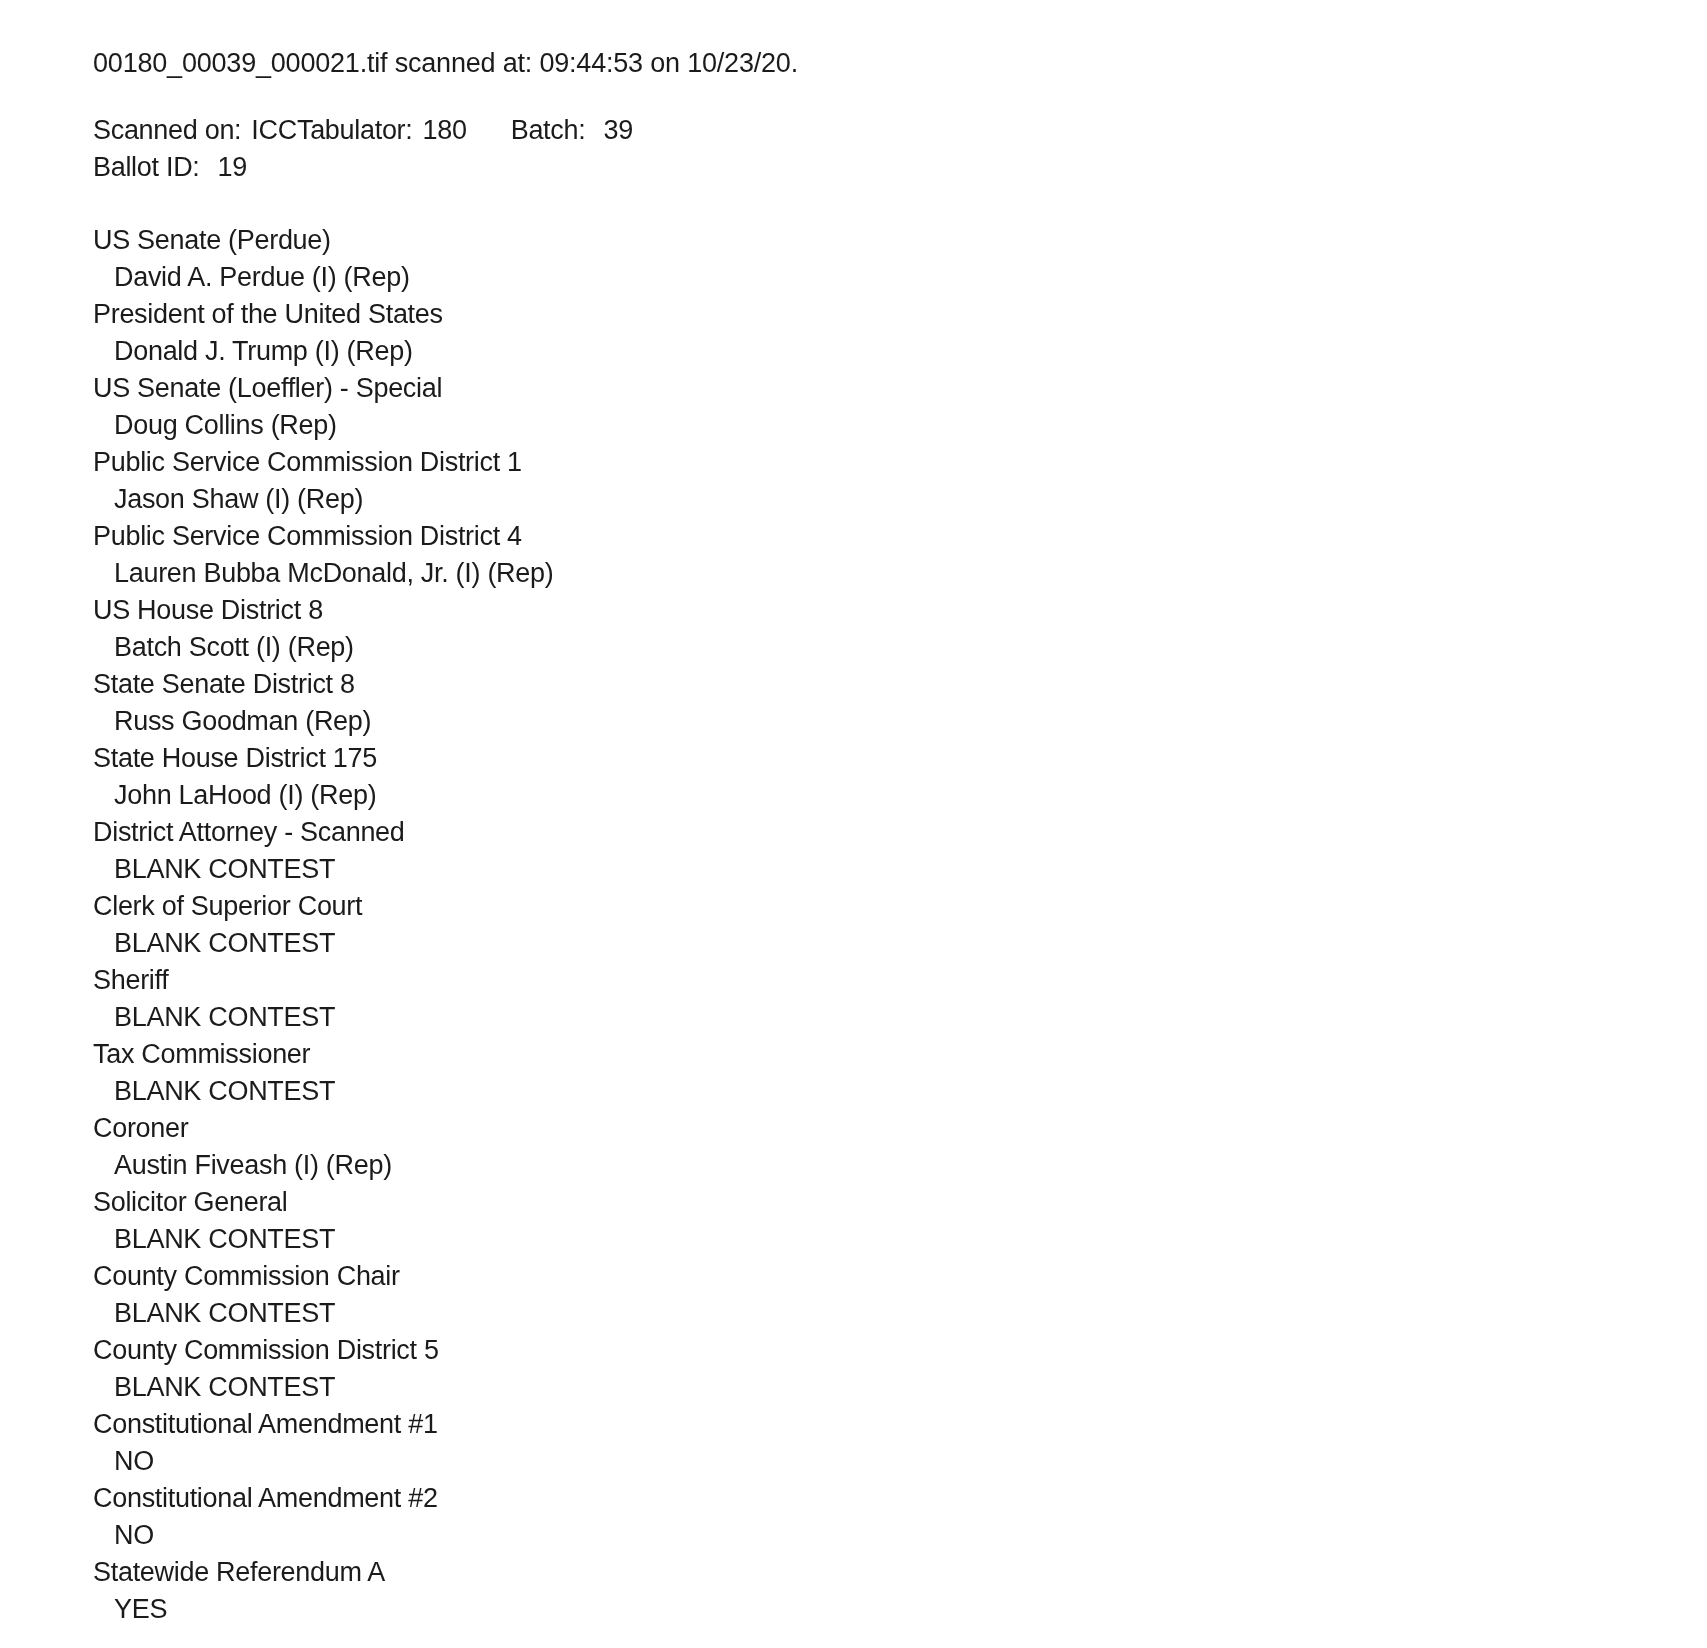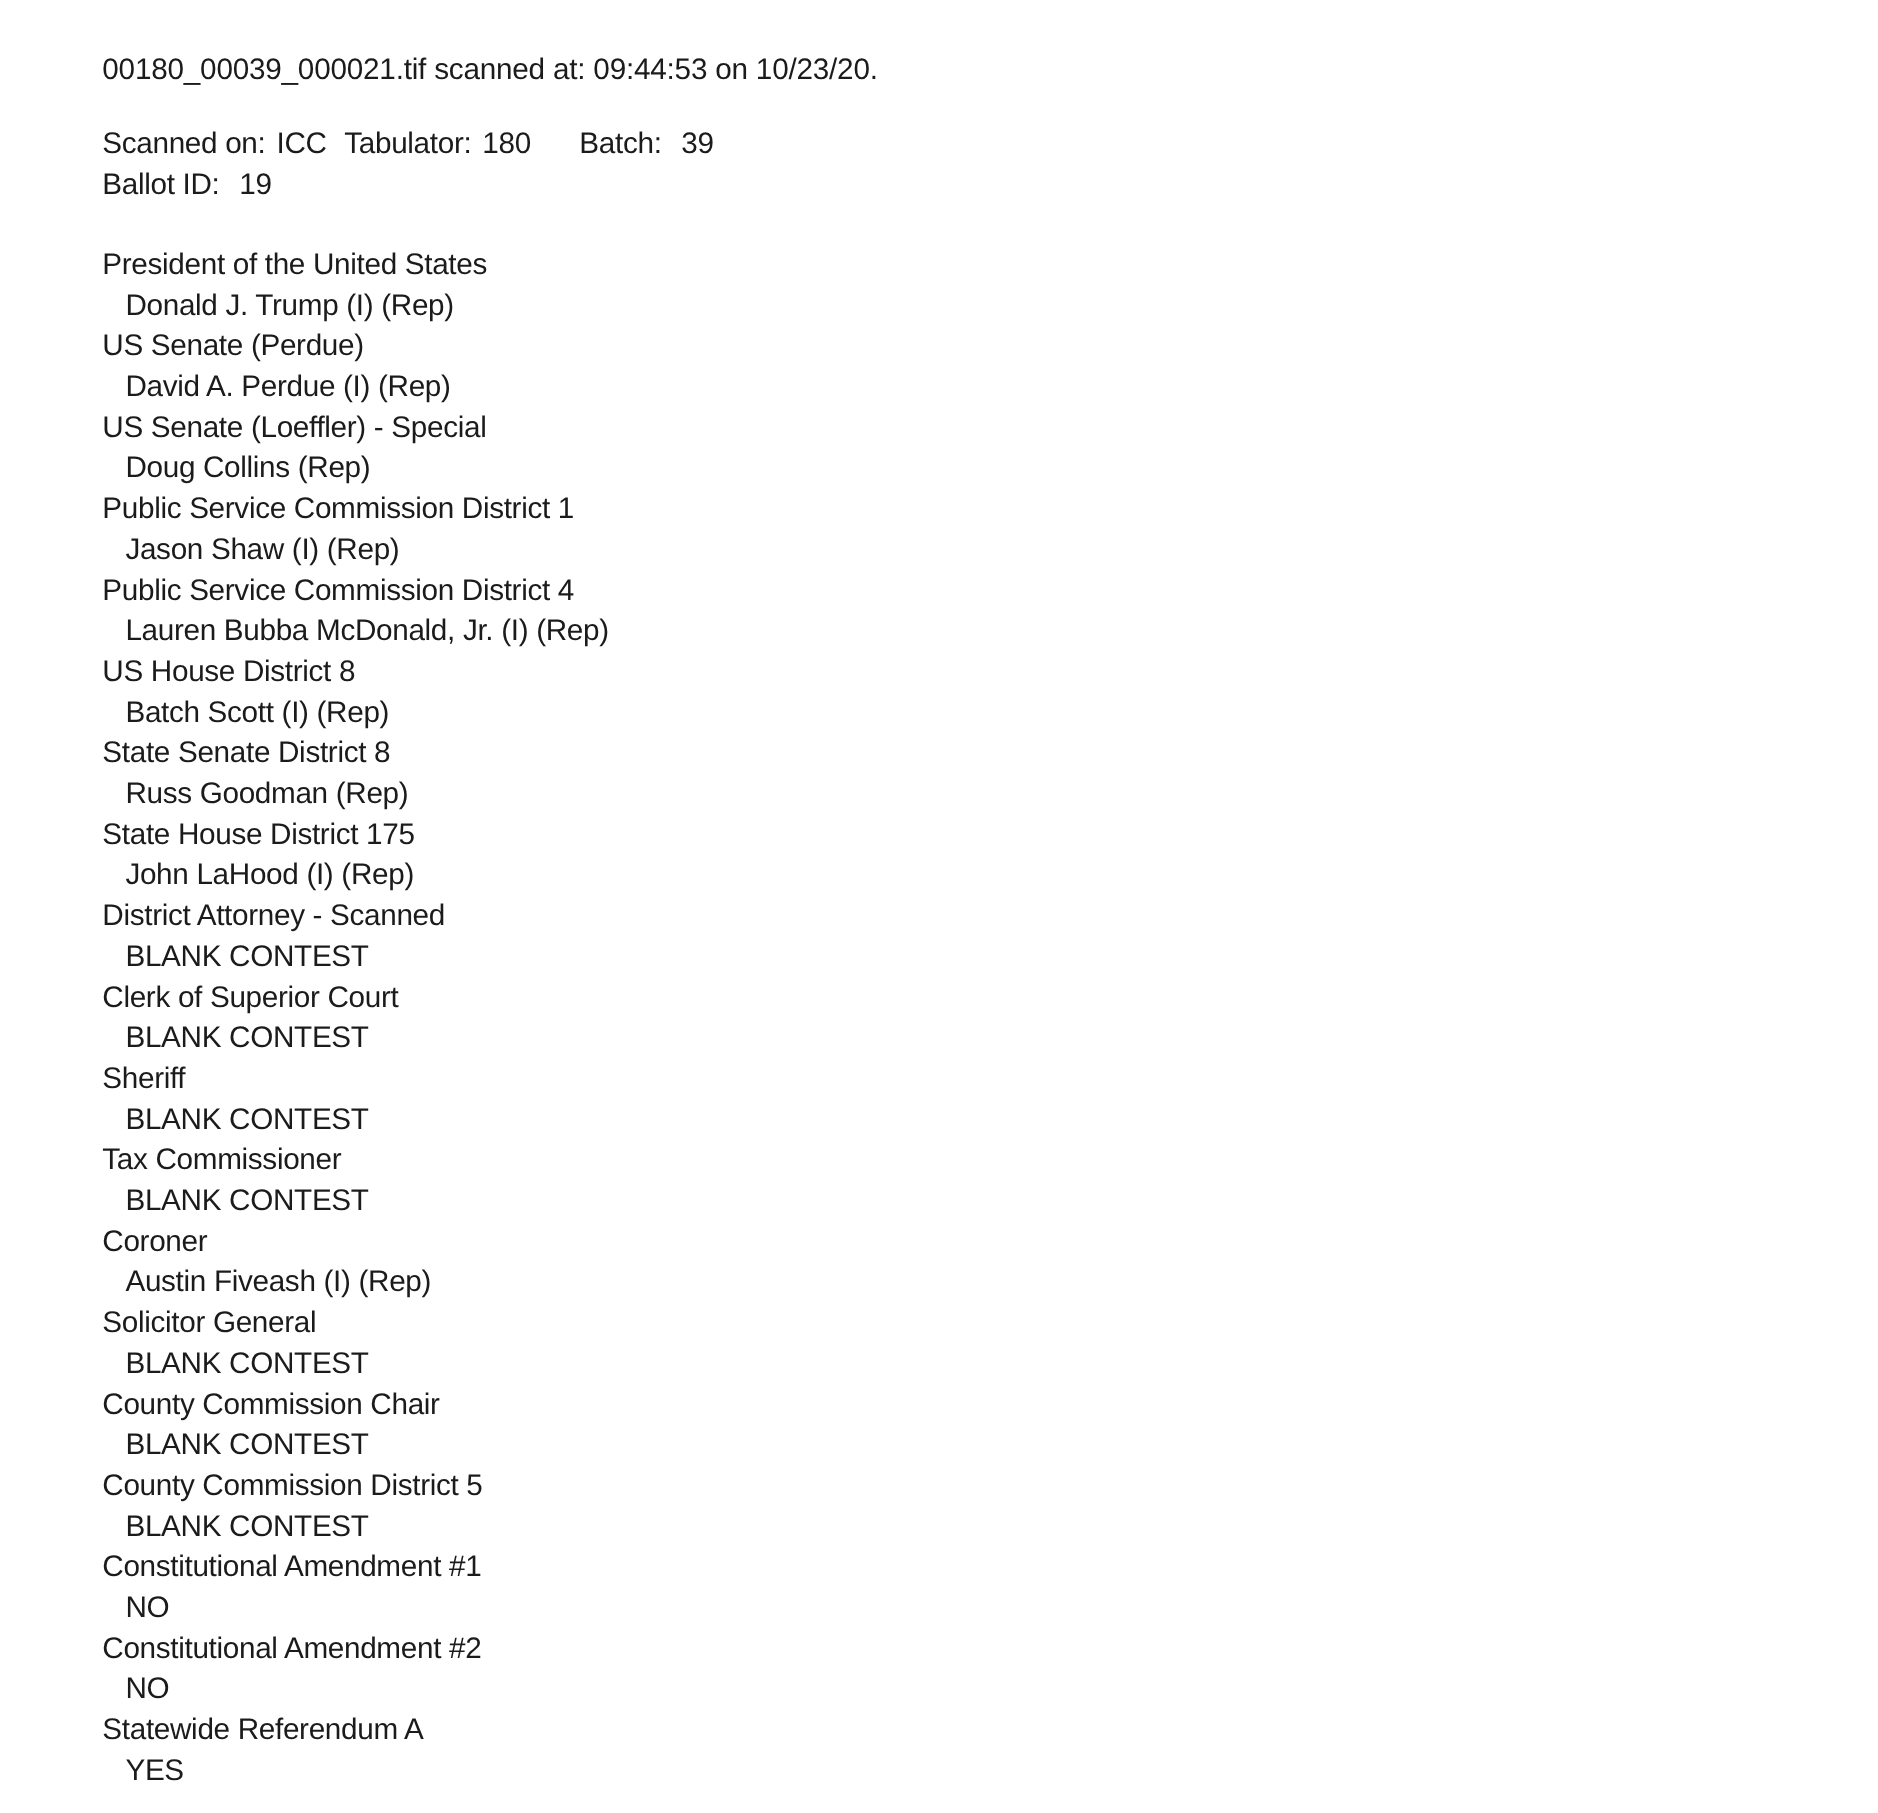--- a/index.html
+++ b/index.html
@@ -31,21 +31,21 @@
   }
   .meta-line {
     font-size: 27px;
     line-height: 37px;
     letter-spacing: -0.3px;
     white-space: nowrap;
   }
   .meta-line span { display: inline-block; }
   .val-1sp  { margin-left: 10px; }  
   .val-2sp  { margin-left: 18px; }  
-  .grp-2sp  { margin-left: 16px; }  
+  .grp-2sp  { }  
   .grp-4sp  { margin-left: 44px; }  
   .contest-list {
     margin-top: 36px;
   }
   .contest-title,
   .contest-selection {
     font-size: 27px;
     line-height: 37px;
     letter-spacing: -0.3px;
     white-space: nowrap;
@@ -60,27 +60,27 @@
 <div class="page">
 
   <div class="scan-line">00180_00039_000021.tif scanned at: 09:44:53 on 10/23/20.</div>
 
   <div class="meta-line"><span>Scanned on:</span><span class="val-1sp">ICC</span><span class="grp-2sp">Tabulator:</span><span class="val-1sp">180</span><span class="grp-4sp">Batch:</span><span class="val-2sp">39</span></div>
 
   <div class="meta-line"><span>Ballot ID:</span><span class="val-2sp">19</span></div>
 
   <div class="contest-list">
   <div class="contest">
-    <div class="contest-title">President of the United States</div>
-    <div class="contest-selection">Donald J. Trump (I) (Rep)</div>
+    <div class="contest-title">US Senate (Perdue)</div>
+    <div class="contest-selection">David A. Perdue (I) (Rep)</div>
   </div>
 
   <div class="contest">
-    <div class="contest-title">US Senate (Perdue)</div>
-    <div class="contest-selection">David A. Perdue (I) (Rep)</div>
+    <div class="contest-title">President of the United States</div>
+    <div class="contest-selection">Donald J. Trump (I) (Rep)</div>
   </div>
 
   <div class="contest">
     <div class="contest-title">US Senate (Loeffler) - Special</div>
     <div class="contest-selection">Doug Collins (Rep)</div>
   </div>
 
   <div class="contest">
     <div class="contest-title">Public Service Commission District 1</div>
     <div class="contest-selection">Jason Shaw (I) (Rep)</div>

